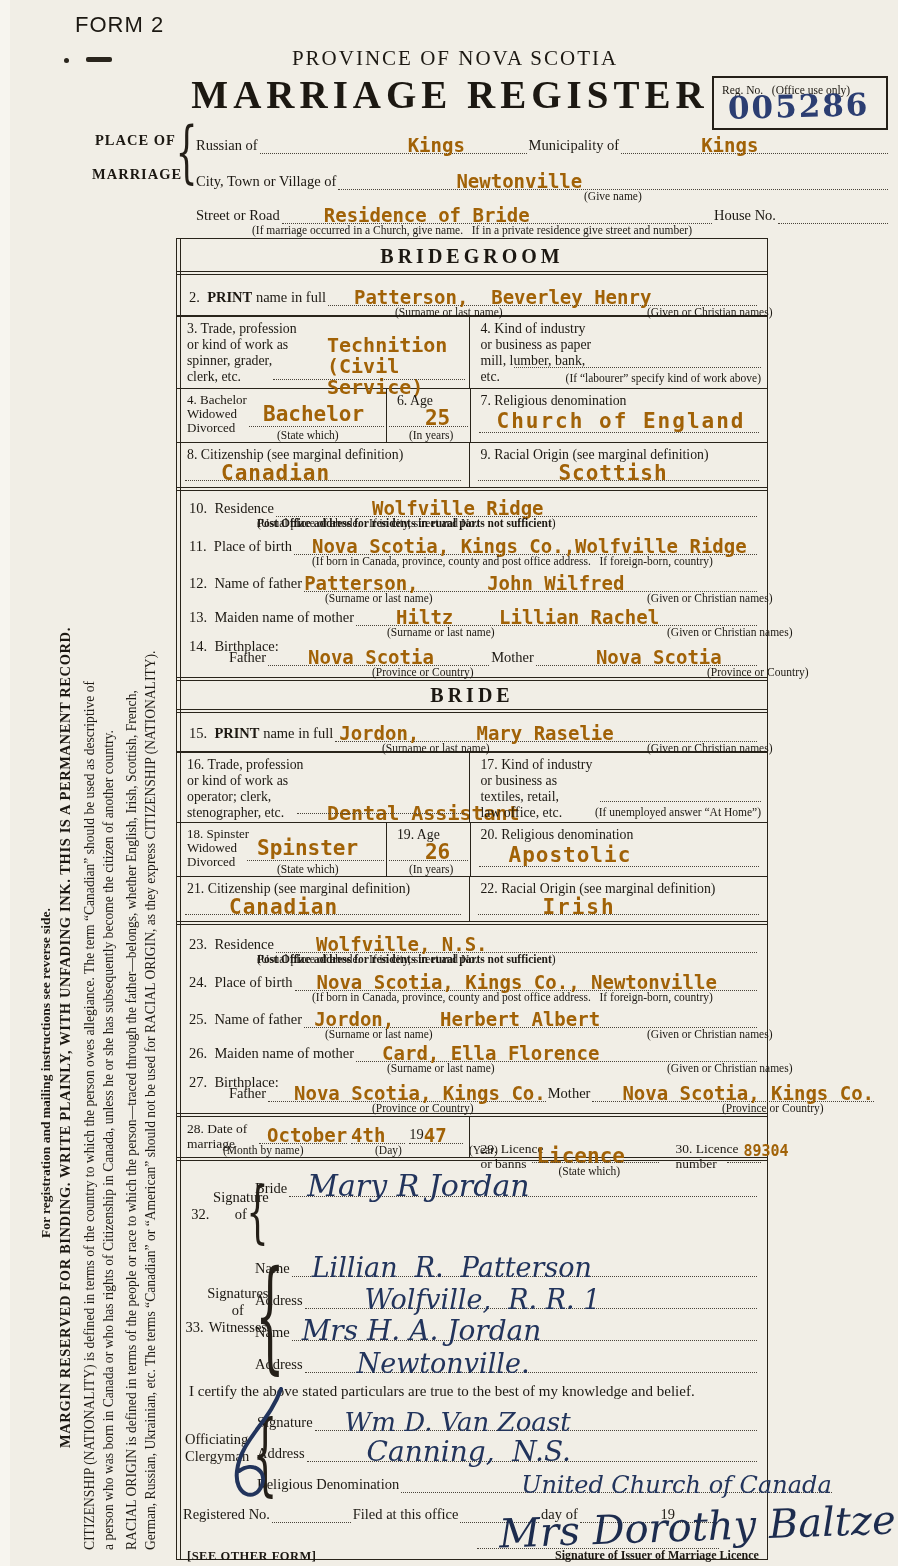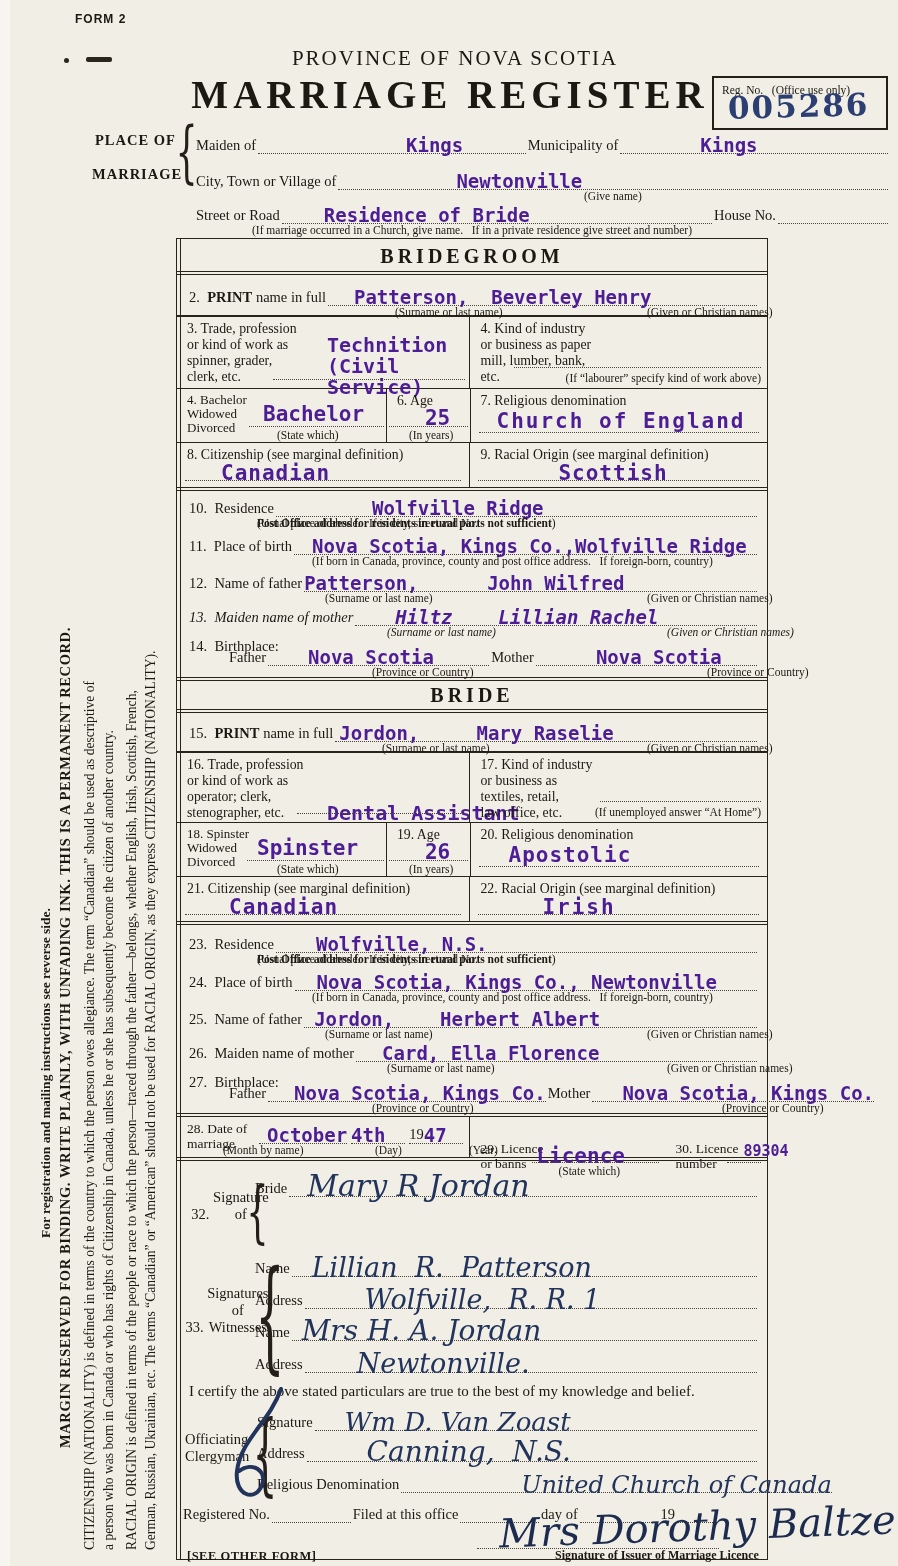--- a/index.html
+++ b/index.html
@@ -6,33 +6,33 @@
   .page{position:relative;width:898px;height:1566px;background:#f1eee6;overflow:hidden;
         font-family:"Liberation Serif",serif;color:#1c1812;}
   .page::before{content:'';position:absolute;left:0;top:0;width:10px;height:100%;background:#f7f5ef;}
   
   .abs{position:absolute;}
   .lbl{font-size:14.5px;white-space:pre;}
   .small{font-size:11.5px;}
   .caps{position:relative;font-size:11.5px;}
   .caps span{position:absolute;white-space:pre;}
   .typed{font-family:"DejaVu Sans Mono","Liberation Mono",monospace;font-weight:700;
-         font-size:19px;line-height:1.05;color:#4c1d95;white-space:pre;}
+         font-size:19px;line-height:1.05;color:#a16207;white-space:pre;}
   .typed.two{white-space:pre-line;}
   .hand{font-family:"DejaVu Serif",serif;font-style:italic;color:#22345c;white-space:pre;}
   .prelines{white-space:pre-line;}
   .dots{position:absolute;border-bottom:1.6px dotted #4a443a;}
   .fl{display:flex;align-items:flex-end;}
   .fill{flex:1;border-bottom:1.6px dotted #4a443a;display:flex;align-items:flex-end;margin:0 2px;}
   .fill .typed{margin-bottom:-3px;}
   .fill .hand{margin-bottom:-7px;}
   
   .rot{position:absolute;transform-origin:0 0;transform:rotate(-90deg);line-height:19px;}
   
-  .form2{font-family:"Liberation Sans",sans-serif;font-weight:700;font-size:12px;letter-spacing:1px;}
+  .form2{font-family:"Liberation Sans",sans-serif;font-weight:400;font-size:22px;letter-spacing:1px;}
   .province{font-size:21px;letter-spacing:2px;text-align:center;}
   .bigtitle{font-size:39px;font-weight:700;letter-spacing:5px;text-align:center;}
   .regbox{border:2.2px solid #241f18;}
   .stamp{font-family:"DejaVu Serif",serif;font-weight:700;font-size:31px;letter-spacing:2px;
          color:#2c3e72;transform:rotate(-1.5deg);}
   .brace{position:absolute;font-family:"DejaVu Serif",serif;font-weight:400;color:#241f18;}
   
   .formtable{position:absolute;left:176px;top:238px;width:592px;height:1322px;
              border:1.6px solid #29241b;box-sizing:border-box;}
   .formtable::after{content:'';position:absolute;left:3px;top:0;bottom:0;border-left:1.1px solid #29241b;}
@@ -71,21 +71,21 @@
     <div class="abs small" style="left:8px;top:6px;white-space:pre;">Reg. No.   (Office use only)</div>
     <div class="abs stamp" style="left:14px;top:10px;">005286</div>
   </div>
 
   <div class="abs lbl" style="left:95px;top:132px;font-weight:700;letter-spacing:1px;">PLACE OF</div>
   <div class="abs lbl" style="left:92px;top:166px;font-weight:700;letter-spacing:1px;">MARRIAGE</div>
   <span class="brace" style="left:168px;top:118px;font-size:58px;transform:scale(.6,1.15);">{</span>
 
   <div class="abs" style="left:196px;top:128px;width:694px;">
     <div class="fl" style="height:26px;">
-      <span class="lbl">Maiden of</span>
+      <span class="lbl">Russian of</span>
       <span class="fill">
           <span class="typed" style="padding-left:148px;">Kings</span>
         </span>
       <span class="lbl">Municipality of</span>
       <span class="fill">
           <span class="typed" style="padding-left:80px;">Kings</span>
         </span>
     </div>
   </div>
   <div class="abs" style="left:196px;top:200px;width:694px;">
@@ -223,21 +223,21 @@
         <span class="fill">
             <span class="typed">Patterson,      John Wilfred</span>
           </span>
       </div>
       <div class="caps" style="height:13px;">
         <span style="left:148px;">(Surname or last name)</span>
         <span style="left:470px;">(Given or Christian names)</span>
       </div>
     </div>
 
-    <div class="row none" style="height:34px;font-style:italic;">
+    <div class="row none" style="height:34px;">
       <div class="fl" style="padding:3px 8px 0 12px;height:20px;">
         <span class="lbl"><span>13.</span>  <span>Maiden name of mother</span></span>
         <span class="fill">
             <span class="typed" style="padding-left:40px;">Hiltz    Lillian Rachel</span>
           </span>
       </div>
       <div class="caps" style="height:13px;">
         <span style="left:210px;">(Surname or last name)</span>
         <span style="left:490px;">(Given or Christian names)</span>
       </div>

